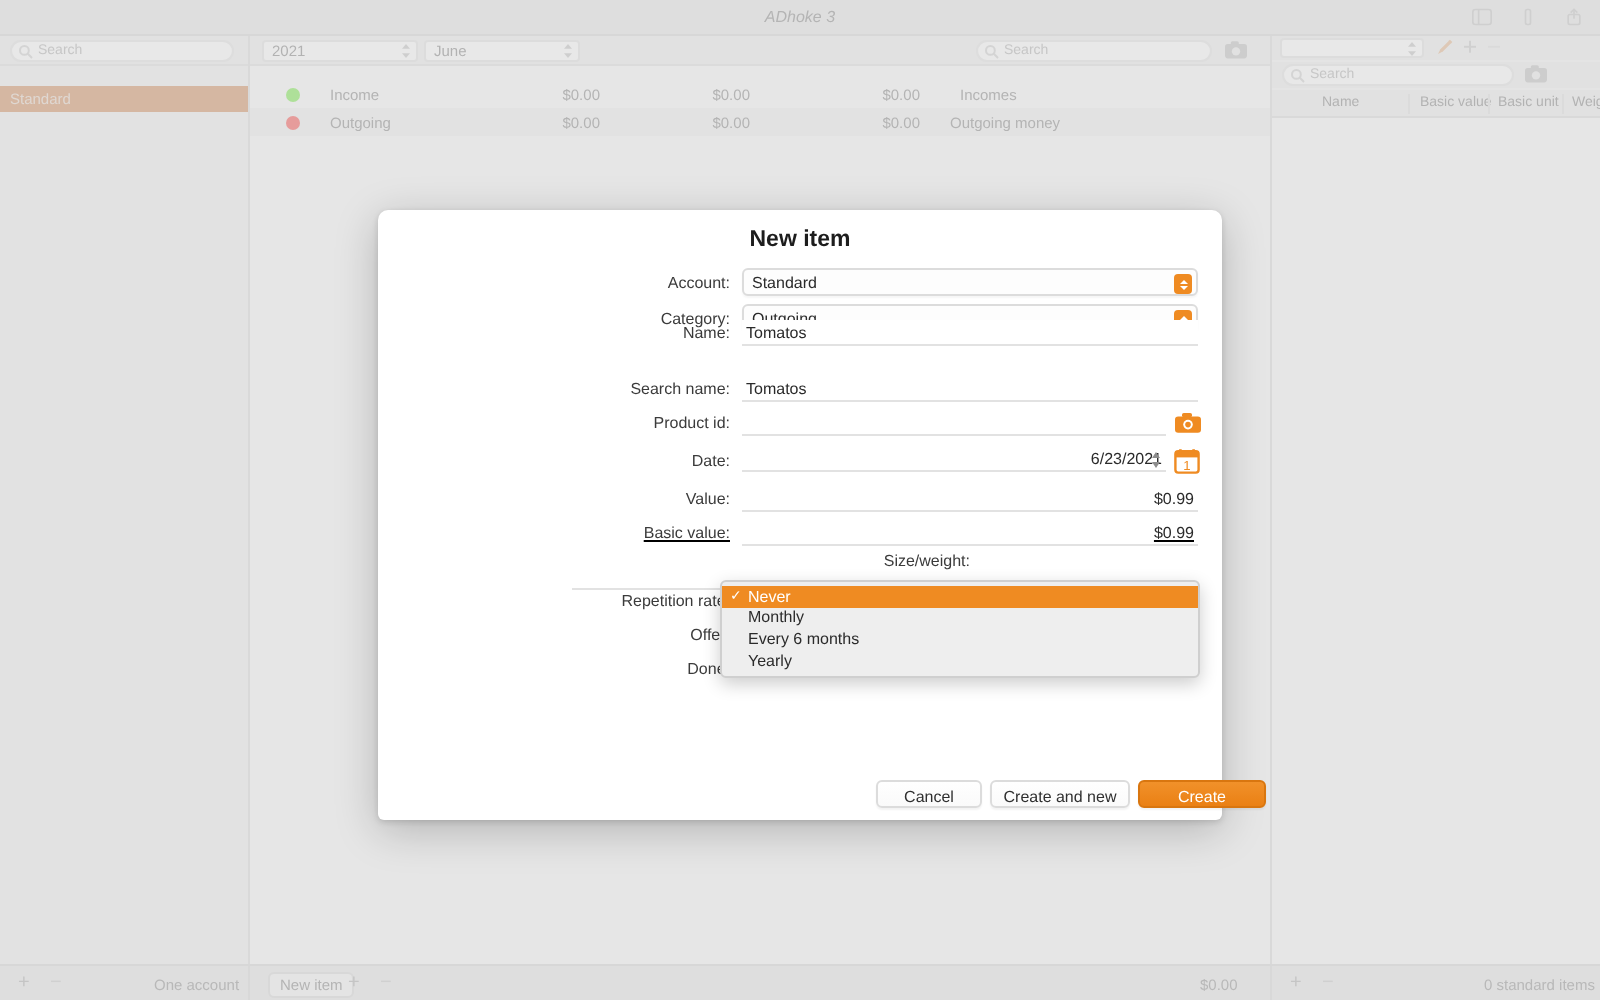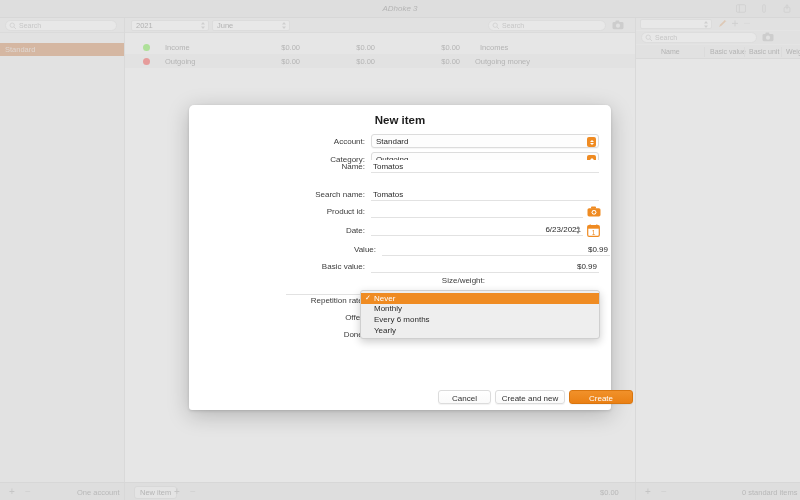--- a/index.html
+++ b/index.html
@@ -494,26 +494,26 @@
       </div>
       <svg style="margin-left:4px; width:13px; height:13px;" viewBox="0 0 13 13">
         <rect x="0.7" y="1.6" width="11.6" height="10.7" rx="1.4" fill="none" stroke="#ef8b22" stroke-width="1.2"></rect>
         <rect x="0.7" y="1.6" width="11.6" height="3.1" fill="#ef8b22"></rect>
         <line x1="3.2" y1="0.6" x2="3.2" y2="2.4" stroke="#ef8b22" stroke-width="1.3"></line>
         <line x1="9.8" y1="0.6" x2="9.8" y2="2.4" stroke="#ef8b22" stroke-width="1.3"></line>
         <text x="6.5" y="11" font-size="6.6" font-family="Liberation Sans, sans-serif" fill="#ef8b22" text-anchor="middle">1</text>
       </svg>
     </div>
 
-    <div class="frow" style="top:137px;margin-left:11px;">
+    <div class="frow" style="top:137px;">
       <div class="flabel">Value:</div>
       <input class="txt-input r" style="width: 228px;" value="$0.99">
     </div>
 
-    <div class="frow" style="top:154px;">
+    <div class="frow" style="top:154px;text-decoration:underline;">
       <div class="flabel">Basic value:</div>
       <input class="txt-input r" style="width: 228px;" value="$0.99">
     </div>
 
     <div class="frow" style="top:171px;flex-direction:column;">
       <div class="flabel">Size/weight:</div>
       <input class="txt-input r" style="width: 228px;" value="">
     </div>
 
     <div class="frow" style="top:188px;">

